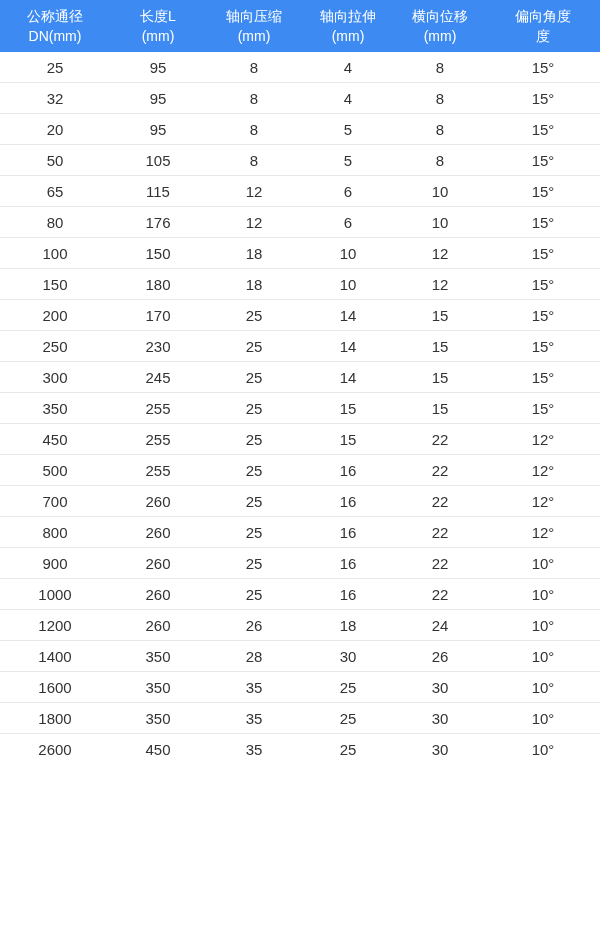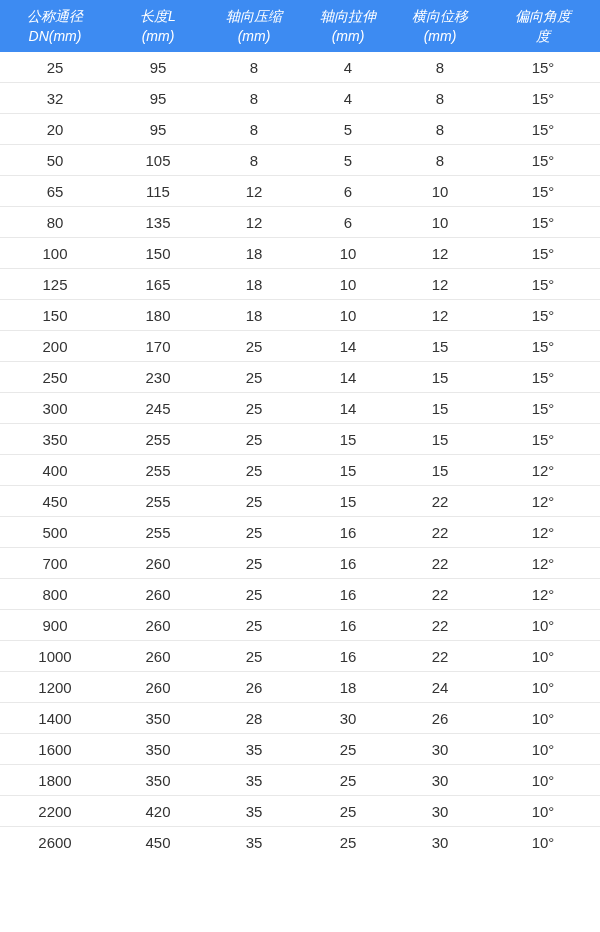--- a/index.html
+++ b/index.html
@@ -27,21 +27,20 @@
     font-weight: normal;
     font-size: 14px;
     line-height: 20px;
     padding: 6px 2px;
     text-align: center;
     vertical-align: middle;
   }
   table.spec-table thead th .hdr-line {
     display: block;
     white-space: nowrap;
-    font-style: italic;
   }
   table.spec-table tbody td {
     font-size: 15px;
     color: #333333;
     text-align: center;
     vertical-align: middle;
     height: 30px;
     padding: 0;
     border-bottom: 1px solid #e8e8e8;
   }
@@ -131,43 +130,35 @@
       <tr>
         <td>65</td>
         <td>115</td>
         <td>12</td>
         <td>6</td>
         <td>10</td>
         <td>15°</td>
       </tr>
       <tr>
         <td>80</td>
-        <td>135</td>
+        <td>176</td>
         <td>12</td>
         <td>6</td>
         <td>10</td>
         <td>15°</td>
       </tr>
       <tr>
         <td>100</td>
         <td>150</td>
         <td>18</td>
         <td>10</td>
         <td>12</td>
         <td>15°</td>
       </tr>
       <tr>
-        <td>125</td>
-        <td>165</td>
-        <td>18</td>
-        <td>10</td>
-        <td>12</td>
-        <td>15°</td>
-      </tr>
-      <tr>
         <td>150</td>
         <td>180</td>
         <td>18</td>
         <td>10</td>
         <td>12</td>
         <td>15°</td>
       </tr>
       <tr>
         <td>200</td>
         <td>170</td>
@@ -194,28 +185,20 @@
       </tr>
       <tr>
         <td>350</td>
         <td>255</td>
         <td>25</td>
         <td>15</td>
         <td>15</td>
         <td>15°</td>
       </tr>
       <tr>
-        <td>400</td>
-        <td>255</td>
-        <td>25</td>
-        <td>15</td>
-        <td>15</td>
-        <td>12°</td>
-      </tr>
-      <tr>
         <td>450</td>
         <td>255</td>
         <td>25</td>
         <td>15</td>
         <td>22</td>
         <td>12°</td>
       </tr>
       <tr>
         <td>500</td>
         <td>255</td>
@@ -276,28 +259,20 @@
         <td>1600</td>
         <td>350</td>
         <td>35</td>
         <td>25</td>
         <td>30</td>
         <td>10°</td>
       </tr>
       <tr>
         <td>1800</td>
         <td>350</td>
-        <td>35</td>
-        <td>25</td>
-        <td>30</td>
-        <td>10°</td>
-      </tr>
-      <tr>
-        <td>2200</td>
-        <td>420</td>
         <td>35</td>
         <td>25</td>
         <td>30</td>
         <td>10°</td>
       </tr>
       <tr>
         <td>2600</td>
         <td>450</td>
         <td>35</td>
         <td>25</td>

